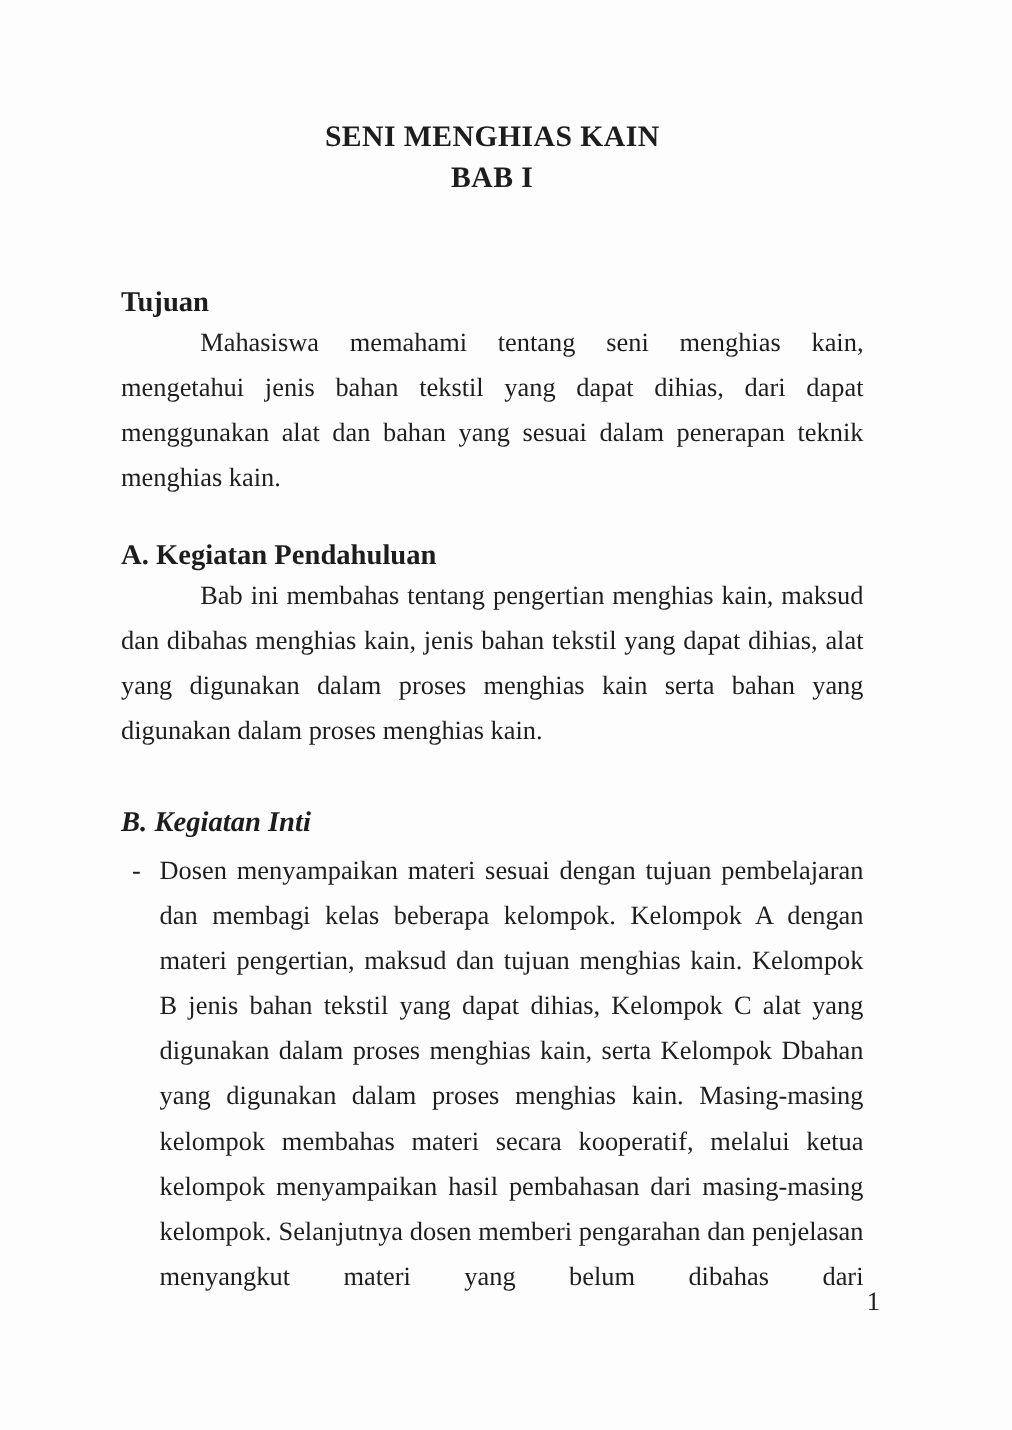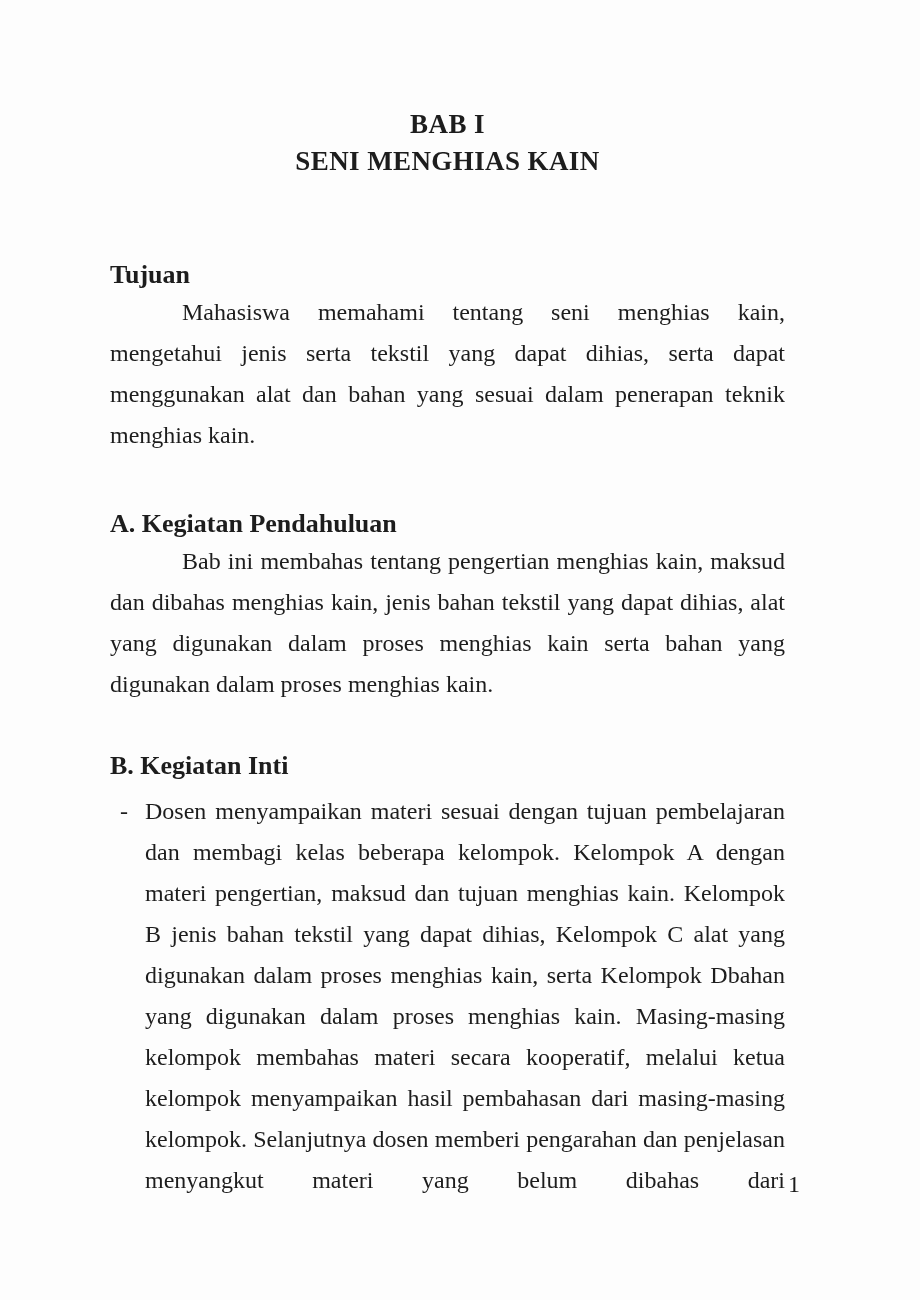--- a/index.html
+++ b/index.html
@@ -35,22 +35,22 @@
   .title-line {
     display: block;
   }
   h2 {
     margin: 0;
     font-size: 26px;
     line-height: 34px;
     font-weight: 700;
   }
   .h-tujuan { margin-top: 78px; }
-  .h-a      { margin-top: 51px; }
-  .h-b      { margin-top: 44px; }
+  .h-a      { margin-top: 32px; }
+  .h-b      { margin-top: 44px; font-style: italic; }
   p.body-par {
     margin: 0;
     font-size: 24px;
     line-height: 41px;
     text-align: justify;
     text-indent: 72px;
   }
   .p1 { margin-top: 14px; }
   .p2 { margin-top: 9px; }
   .list {
@@ -83,27 +83,27 @@
     line-height: 32px;
   }
 </style>
 </head>
 <body>
 
 <div class="page">
   <div class="content">
 
     <h1 class="title">
+      <span class="title-line">SENI MENGHIAS KAIN</span>
       <span class="title-line">BAB I</span>
-      <span class="title-line">SENI MENGHIAS KAIN</span>
     </h1>
 
     <section>
       <h2 class="h-tujuan">Tujuan</h2>
-      <p class="body-par p1">Mahasiswa memahami tentang seni menghias kain, mengetahui jenis serta tekstil yang dapat dihias, serta dapat menggunakan alat dan bahan yang sesuai dalam penerapan teknik menghias kain.</p>
+      <p class="body-par p1">Mahasiswa memahami tentang seni menghias kain, mengetahui jenis bahan tekstil yang dapat dihias, dari dapat menggunakan alat dan bahan yang sesuai dalam penerapan teknik menghias kain.</p>
     </section>
 
     <section>
       <h2 class="h-a">A. Kegiatan Pendahuluan</h2>
       <p class="body-par p2">Bab ini membahas tentang pengertian menghias kain, maksud dan dibahas menghias kain, jenis bahan tekstil yang dapat dihias, alat yang digunakan dalam proses menghias kain serta bahan yang digunakan dalam proses menghias kain.</p>
     </section>
 
     <section>
       <h2 class="h-b">B. Kegiatan Inti</h2>
       <div class="list">

